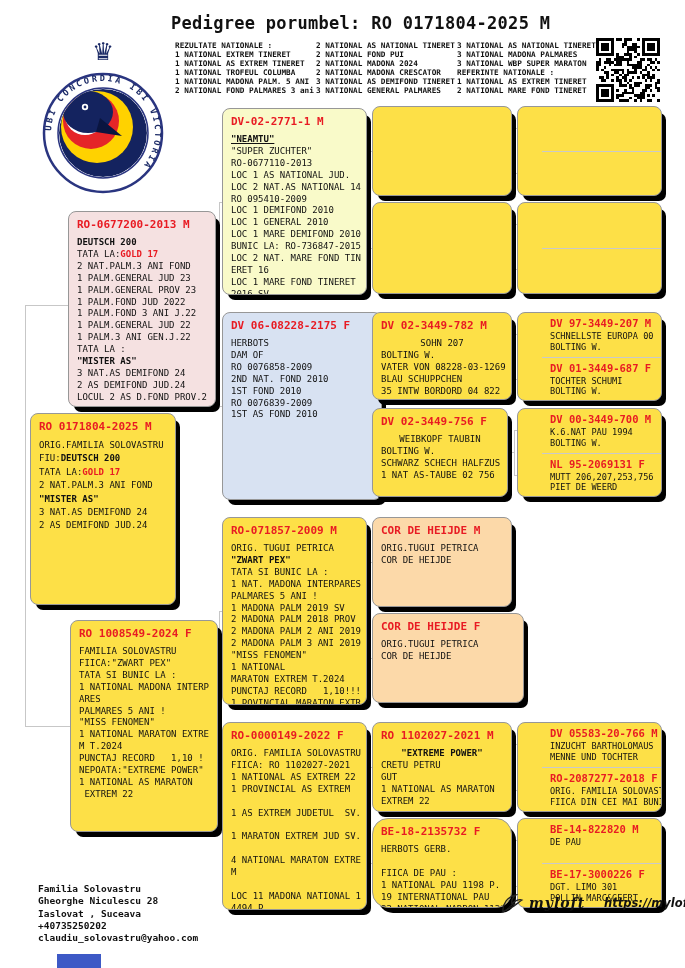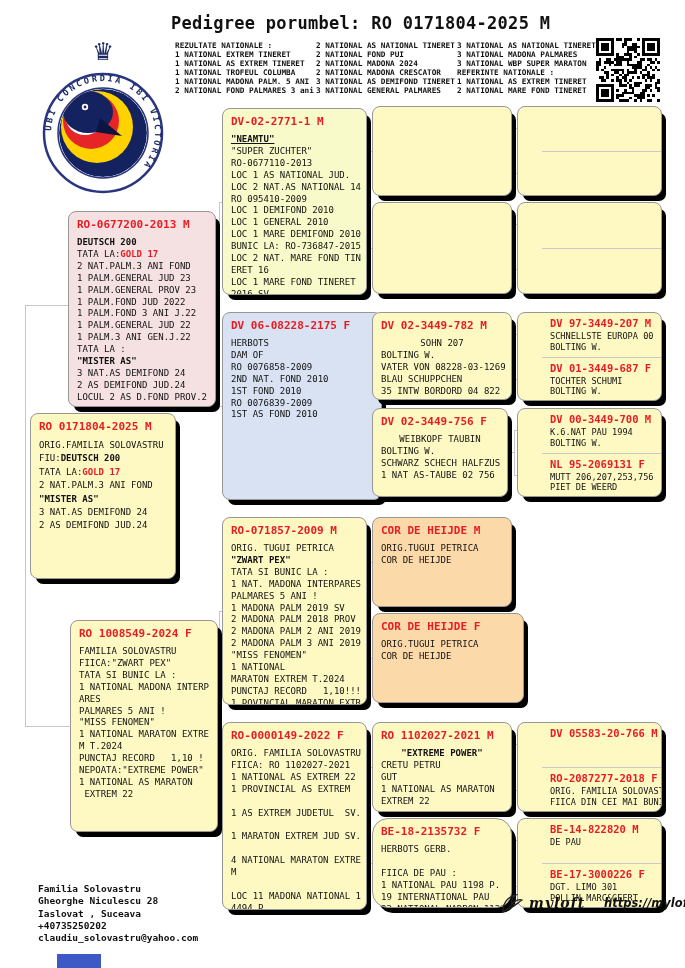--- a/index.html
+++ b/index.html
@@ -11,21 +11,21 @@
               letter-spacing:.3px;white-space:pre;}
   .rescol{position:absolute;top:42px;font-size:7.7px;font-weight:bold;line-height:8.9px;}
   .rescol .ln{white-space:pre;min-height:8.9px;}
   .logo{position:absolute;left:40px;top:28px;}
   .qr{position:absolute;left:596px;top:38px;width:64px;height:64px;}
 
   
   .conn{position:absolute;background:#c7c7c7;}
 
   
-  .pbox{position:absolute;background:#fef9c3;border:1px solid #979797;border-radius:8px;
+  .pbox{position:absolute;background:#fde047;border:1px solid #979797;border-radius:8px;
         box-shadow:5px 6px 0 -1px #000;overflow:hidden;box-sizing:border-box;}
   .pink{background:#f5e1e1;}
   .yellow{background:#f9fac9;}
   .blue{background:#d8e2f2;}
   .orange{background:#fcd9a9;}
   .ptitle{font-weight:bold;color:#e81b23;font-size:11px;padding:6px 8px 2px;white-space:pre;}
   .pbody{font-size:9px;line-height:11.9px;padding:4px 8px 3px;}
   .pbody .ln{white-space:pre;min-height:11.9px;}
   .pbody .ln.c{text-align:center;}
   .lh13 .pbody{line-height:13.4px;}
@@ -387,21 +387,21 @@
         <div class="ln">1 PALM.FOND 3 ANI J.22</div>
         <div class="ln">1 PALM.GENERAL JUD 22</div>
         <div class="ln">1 PALM.3 ANI GEN.J.22</div>
         <div class="ln">TATA LA :</div>
         <div class="ln"><span class="b">"MISTER AS"</span></div>
         <div class="ln">3 NAT.AS DEMIFOND 24</div>
         <div class="ln">2 AS DEMIFOND JUD.24</div>
         <div class="ln">LOCUL 2 AS D.FOND PROV.2</div>
       </div>
   </div>
-  <div class="pbox lh13" style="left:30px;top:413px;width:146px;height:166px;">
+  <div class="pbox lh13" style="left:30px;top:413px;width:146px;height:192px;">
     <div class="ptitle">RO 0171804-2025 M</div>
     <div class="pbody">
         <div class="ln">ORIG.FAMILIA SOLOVASTRU</div>
         <div class="ln"><span>FIU:</span><span class="b">DEUTSCH 200</span></div>
         <div class="ln"><span>TATA LA:</span><span class="r">GOLD 17</span></div>
         <div class="ln">2 NAT.PALM.3 ANI FOND</div>
         <div class="ln"><span class="b">"MISTER AS"</span></div>
         <div class="ln">3 NAT.AS DEMIFOND 24</div>
         <div class="ln">2 AS DEMIFOND JUD.24</div>
       </div>
@@ -589,20 +589,24 @@
       <div class="ptitle">NL 95-2069131 F</div>
       <div class="pbody">
           <div class="ln">MUTT 206,207,253,756</div>
           <div class="ln">PIET DE WEERD</div>
         </div>
     </div>
   </div>
   <div class="pbox pair" style="left:517px;top:722px;width:145px;height:90px;">
     <div class="sub">
       <div class="ptitle">DV 05583-20-766 M</div>
+      <div class="pbody">
+          <div class="ln">INZUCHT BARTHOLOMAUS</div>
+          <div class="ln">MENNE UND TOCHTER</div>
+        </div>
     </div>
     <div class="sub">
       <div class="ptitle">RO-2087277-2018 F</div>
       <div class="pbody">
           <div class="ln">ORIG. FAMILIA SOLOVASTRU</div>
           <div class="ln">FIICA DIN CEI MAI BUNI</div>
         </div>
     </div>
   </div>
   <div class="pbox pair" style="left:517px;top:818px;width:145px;height:90px;">

